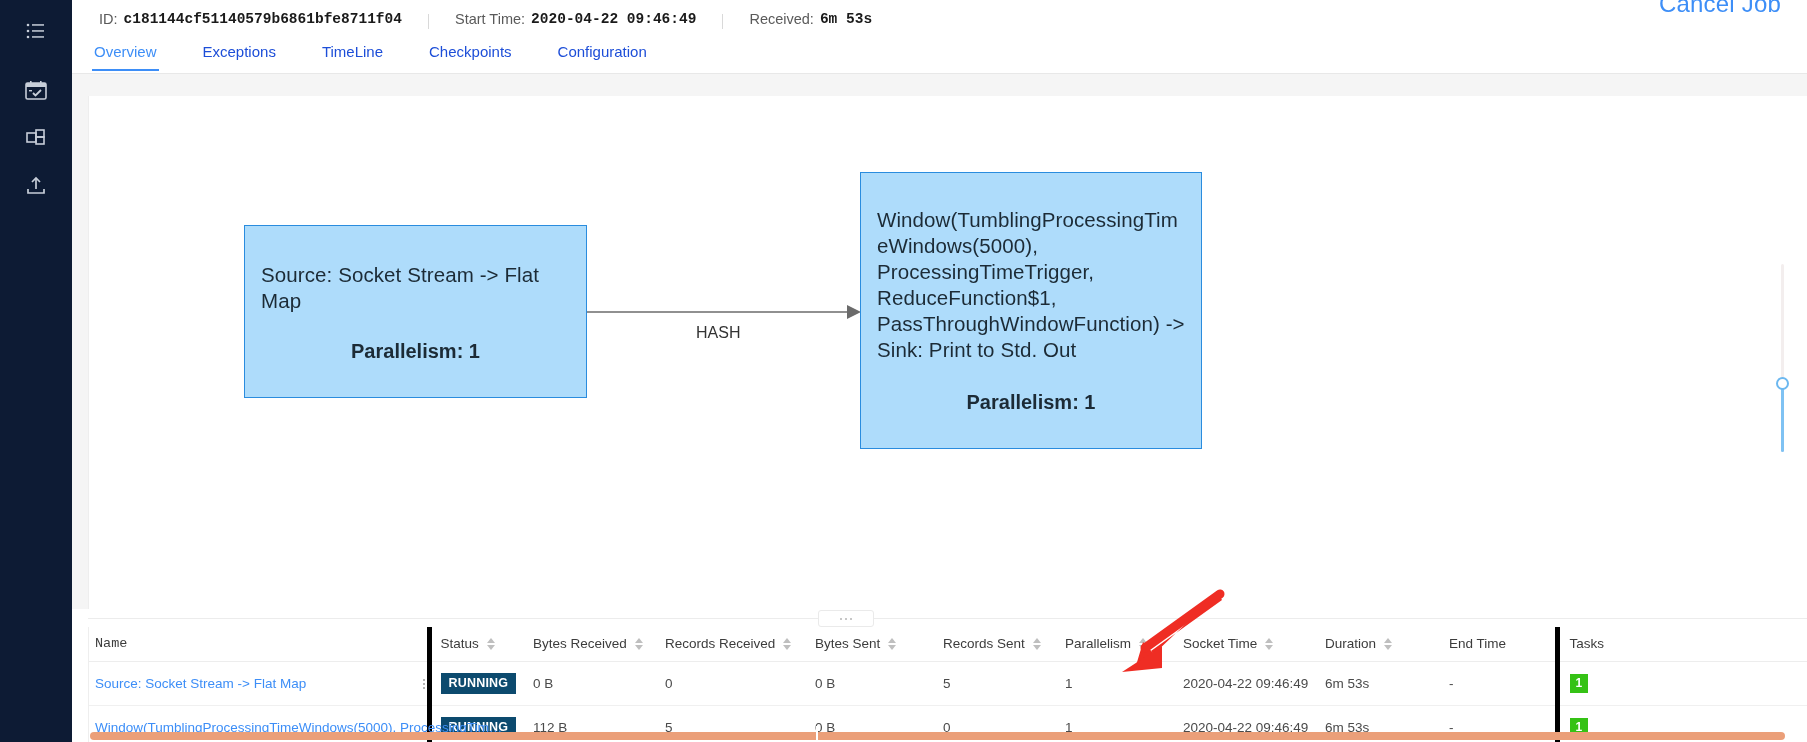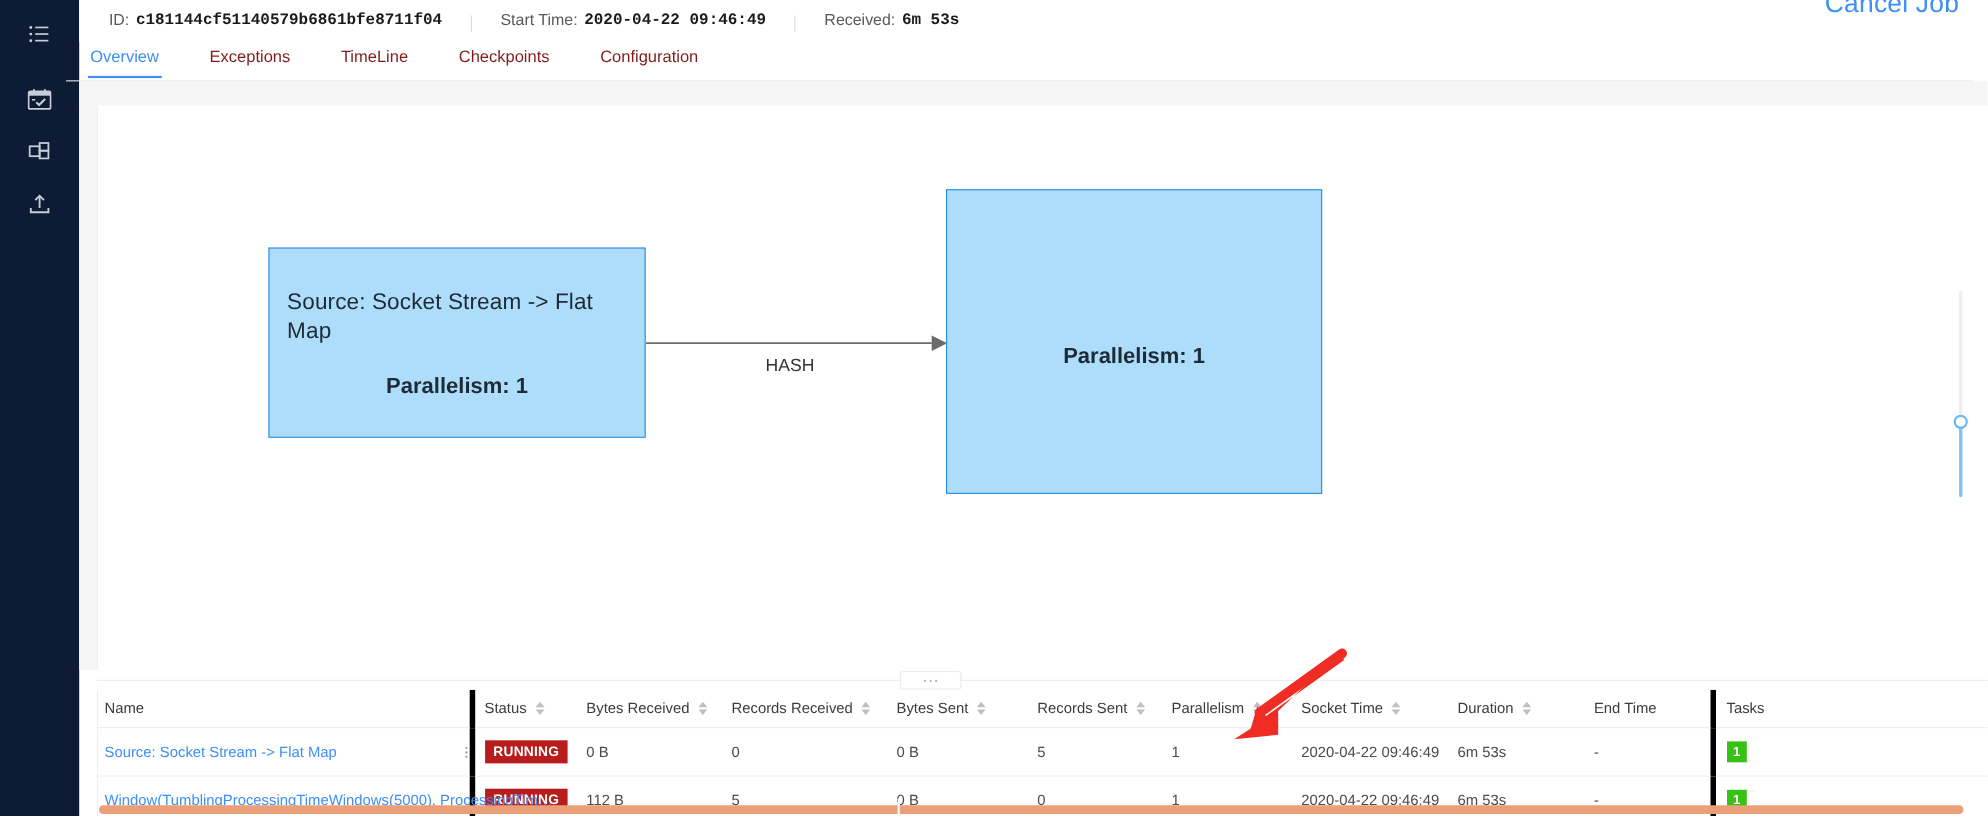--- a/index.html
+++ b/index.html
@@ -51,29 +51,29 @@
     position: absolute;
     right: 26px; top: -10px;
     font-size: 24px;
     color: #3d8ef7;
     cursor: pointer;
     letter-spacing: .2px;
   }
 
   
   .tabs {
-    position: absolute; left: 60px; top: 38px;
+    position: absolute; left: 72px; top: 38px;
     width: 1735px; height: 36px;
     display: flex; align-items: flex-start;
     padding-left: 22px;
     border-bottom: 1px solid #e8e8e8;
   }
   .tab {
     font-size: 15px;
-    color: #7f1d1d;
+    color: #1d4ed8;
     padding: 5px 0 10px 0;
     margin-right: 46px;
     cursor: pointer;
     position: relative;
   }
   .tab.active { color: #3d8ef7; }
   .tab.active::after {
     content: "";
     position: absolute; left: -2px; right: -2px; bottom: -1px;
     height: 2px; background: #3d8ef7;
@@ -217,37 +217,37 @@
   }
   .sorter b {
     display: block;
     width: 0; height: 0;
     border-left: 4px solid transparent;
     border-right: 4px solid transparent;
   }
   .sorter b.up { border-bottom: 5px solid #bfbfbf; }
   .sorter b.dn { border-top: 5px solid #bfbfbf; }
 
-  .col-name { width: 340px; padding-left: 6px !important; }
+  .col-name { width: 340px; padding-left: 6px !important; font-family: Liberation Mono, monospace; }
   .col-sep { border-left: 5px solid #000000; }
   .cell-name a {
     color: #3d8ef7; text-decoration: none; font-size: 13.5px;
     cursor: pointer;
   }
   .name-cell-wrap { position: relative; padding-left: 6px; padding-right: 18px; }
   .row-menu {
     position: absolute; right: 2px; top: 50%; transform: translateY(-50%);
     display: flex; flex-direction: column; gap: 2px;
     cursor: pointer;
   }
   .row-menu i { width: 2px; height: 2px; background: #9a9a9a; display: block; border-radius: 50%; }
 
   .badge-running {
     display: inline-block;
-    background: #b91c1c;
+    background: #0c4a6e;
     color: #fff;
     font-size: 12.5px;
     font-weight: bold;
     padding: 3px 8px 4px 8px;
     letter-spacing: .2px;
   }
   .badge-tasks {
     display: inline-block;
     background: #35c215;
     color: #fff;
@@ -363,20 +363,21 @@
       <line x1="498" y1="216" x2="758" y2="216" stroke="#6b6b6b" stroke-width="1.6"></line>
       <polygon points="758,209 772,216 758,223" fill="#6b6b6b"></polygon>
     </svg>
 
     <div class="node" id="node-source">
       <div class="title">Source: Socket Stream -&gt; Flat Map</div>
       <div class="par">Parallelism: 1</div>
     </div>
 
     <div class="node" id="node-window">
+      <div class="title">Window(TumblingProcessingTimeWindows(5000), ProcessingTimeTrigger, ReduceFunction$1, PassThroughWindowFunction) -&gt; Sink: Print to Std. Out</div>
       <div class="par">Parallelism: 1</div>
     </div>
 
     <div class="edge-label">HASH</div>
 
     <div class="zoom-slider">
       <div class="zoom-track-bg"></div>
       <div class="zoom-track-fill"></div>
       <div class="zoom-knob"></div>
     </div>

